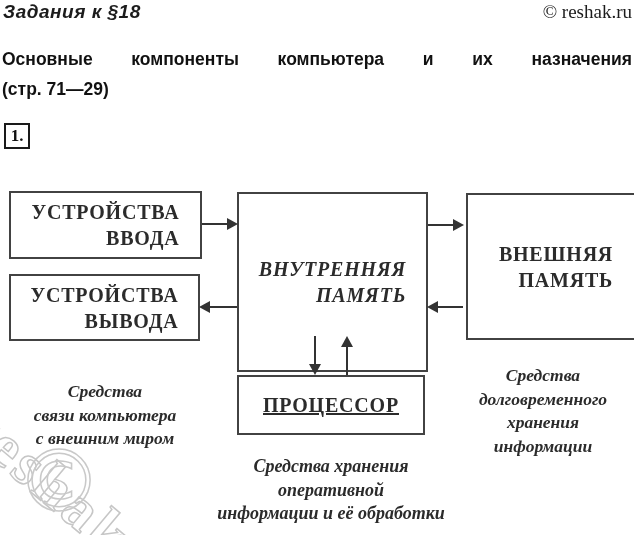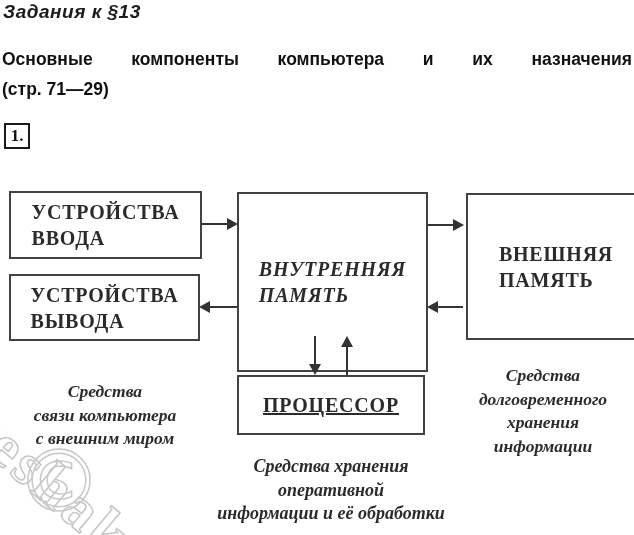--- a/index.html
+++ b/index.html
@@ -64,21 +64,21 @@
     color:transparent;
     -webkit-text-stroke:1.5px #c9c9c9;
     z-index:0;
   }
 
   
   .dbox {
     position:absolute;
     border:2px solid #424242; background:#ffffff;
     display:flex; align-items:center; justify-content:center;
-    text-align:left; white-space:pre-line;
+    text-align:right; white-space:pre-line;
     font-family:"Liberation Serif", serif;
     font-weight:bold; font-size:20px; line-height:26px;
     letter-spacing:0.8px; color:#2b2b2b;
     z-index:1;
   }
   .box-input    { left:9px;   top:191px; width:193px; height:68px; }
   .box-output   { left:9px;   top:274px; width:191px; height:67px; }
   .box-internal { left:237px; top:192px; width:191px; height:180px;font-style:italic; }
   .box-external { left:466px; top:193px; width:180px; height:147px; }
   .box-cpu      { left:237px; top:375px; width:188px; height:60px;text-decoration:underline; }
@@ -103,21 +103,22 @@
   }
   .caption-left   { left:2px;   top:380px; width:206px; }
   .caption-bottom { left:175px; top:455px; width:312px; font-size:18px; }
   .caption-right  { left:452px; top:364px; width:182px; }
 </style>
 </head>
 <body>
 
 <div class="page">
 
-  <div class="header-left">Задания к §13</div>
+  <div class="header-left">Задания к §18</div>
+  <div class="header-right">© reshak.ru</div>
 
   <div class="title">
     <div class="title-line1">Основные компоненты компьютера и их назначения</div>
     <div class="title-line2">(стр. 71—29)</div>
   </div>
 
   <div class="task-number">1.</div>
 
   <div class="watermark-text">reshak.ru</div>
   <div class="watermark-copyright">©</div>

